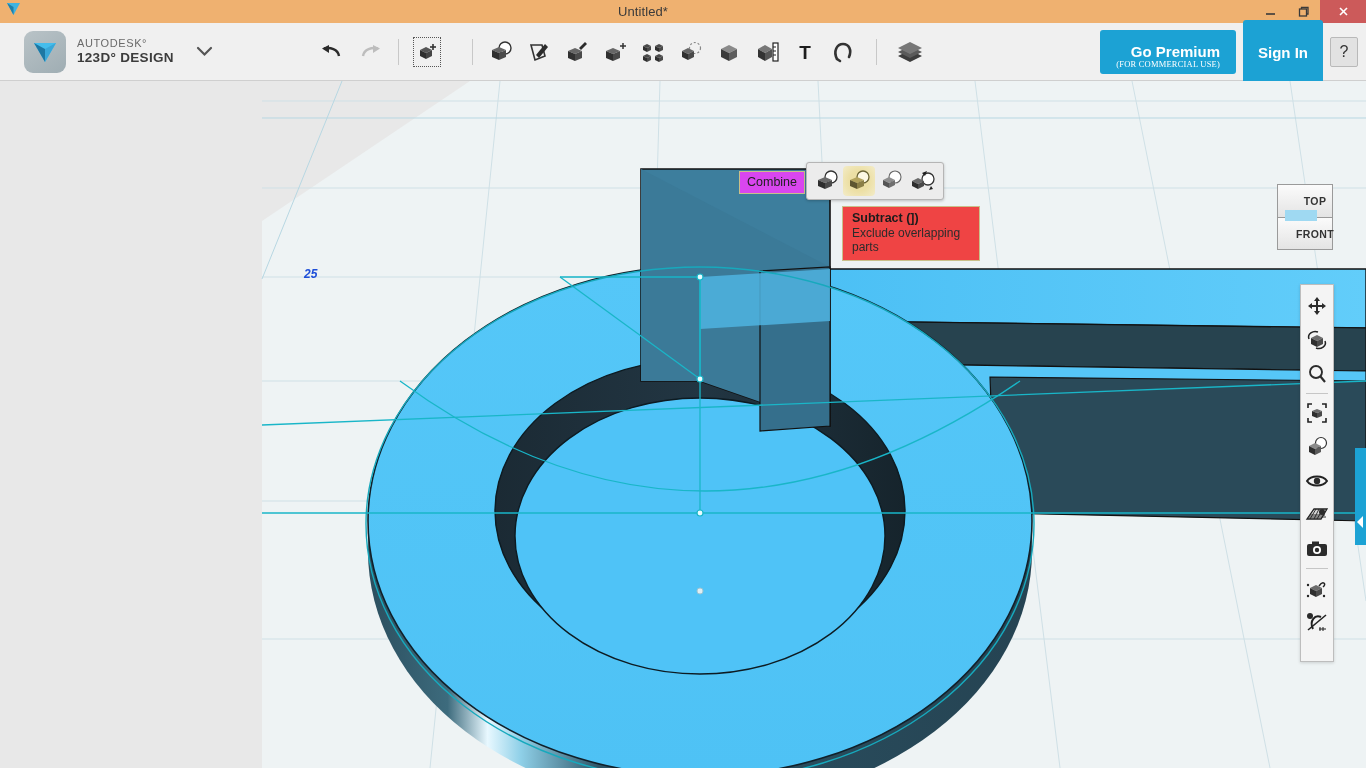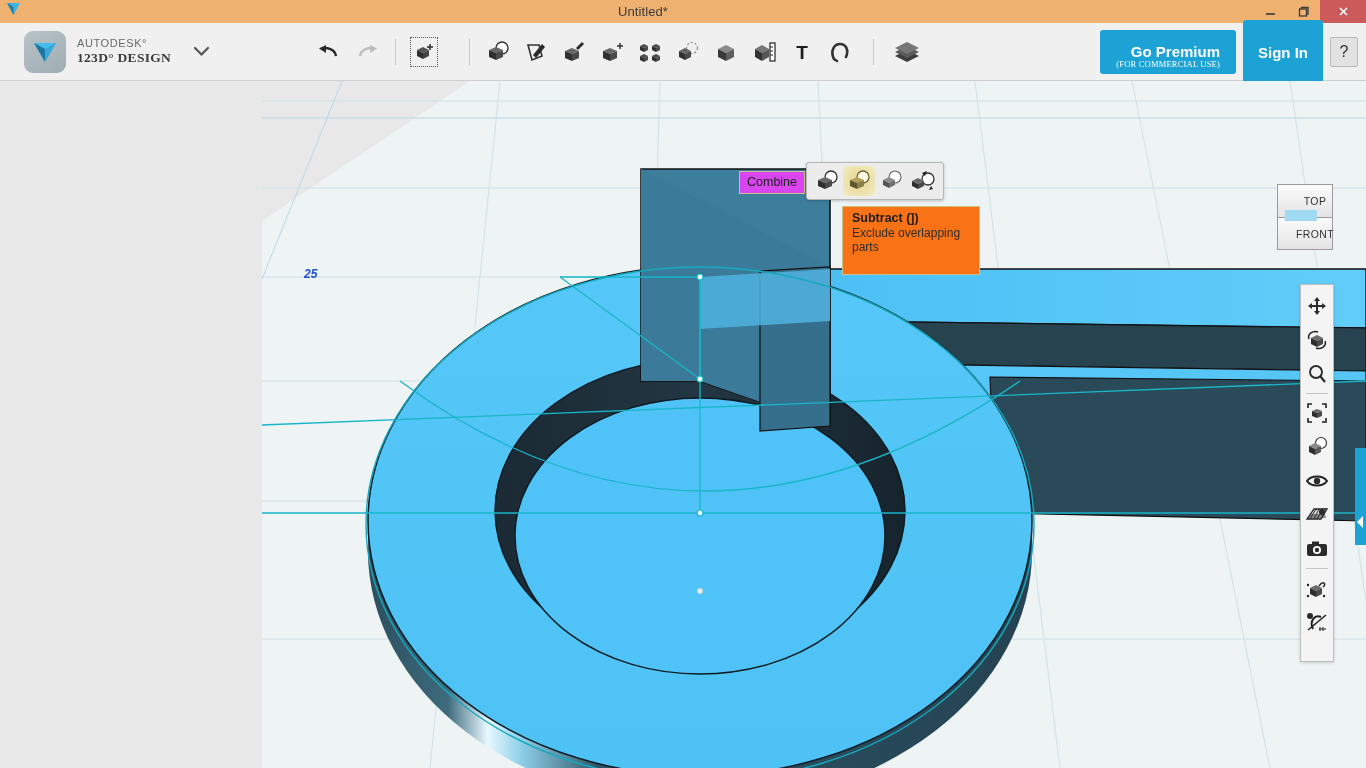--- a/index.html
+++ b/index.html
@@ -38,21 +38,21 @@
     display: flex; align-items: center;
   }
   .brand { display: flex; align-items: center; padding-left: 24px; }
   .brand-icon {
     width: 42px; height: 42px; border-radius: 9px;
     background: linear-gradient(145deg,#b9c3c7,#9fadb3);
     display: flex; align-items: center; justify-content: center;
   }
   .brand-text { margin-left: 11px; line-height: 1.15; }
   .brand-text .l1 { font-size: 11px; color: #6a6a6a; letter-spacing: .6px; }
-  .brand-text .l2 { font-size: 13.5px; color: #3c3c3c; font-weight: bold; letter-spacing: .3px; font-family: Liberation Serif, serif; }
+  .brand-text .l2 { font-size: 13.5px; color: #3c3c3c; font-weight: bold; letter-spacing: .3px; }
   .brand-caret { margin-left: 22px; color: #555; }
 
   .tool-group { display: flex; align-items: center; }
   .tool-btn {
     width: 38px; height: 40px; display: flex; align-items: center;
     justify-content: center; position: relative;
   }
   .tool-btn.sel { outline: 1px dotted #555; outline-offset: -6px; }
   .sep { width: 1px; height: 26px; background: #c8c8c8; margin: 0 9px; }
   .undo-grp { margin-left: 100px; display: flex; align-items: center; }
@@ -96,31 +96,31 @@
     border-radius: 3px; display: flex; padding: 3px 4px;
     box-shadow: 0 1px 3px rgba(0,0,0,.22);
   }
   .fly-btn {
     width: 32px; height: 30px; display: flex; align-items: center;
     justify-content: center; border-radius: 4px;
   }
   .fly-btn.active { background: radial-gradient(circle,#ecdfa4 45%,#f3ecc9 100%); }
   .tooltip {
     position: absolute; left: 842px; top: 125px;
-    background: #f97316; border: 1px solid #c9c08a;
-    padding: 4px 9px 20px; width: 138px;
+    background: #ef4444; border: 1px solid #c9c08a;
+    padding: 4px 9px 6px; width: 138px;
   }
   .tooltip .t1 { font-size: 12.5px; font-weight: bold; color: #1c1c1c; }
   .tooltip .t2 { font-size: 12px; color: #2c2c2c; margin-top: 1px; }
 
   
   .viewcube { position: absolute; left: 1277px; top: 103px; width: 56px; height: 66px; }
   .vc-face {
     border: 1px solid #9a9a9a; background: linear-gradient(180deg,#fbfbfb,#e4e4e4);
-    font-size: 10.5px; font-weight: normal; color: #333; letter-spacing: .4px;
+    font-size: 10.5px; font-weight: bold; color: #333; letter-spacing: .4px;
     display: flex; align-items: center; justify-content: center; padding-left: 20px;
   }
   .vc-top { height: 33px; border-bottom: none; }
   .vc-front { height: 33px; }
   .vc-hl {
     position: absolute; left: 8px; top: 26px; width: 32px; height: 11px;
     background: #9fd9f2;
   }
 
   

